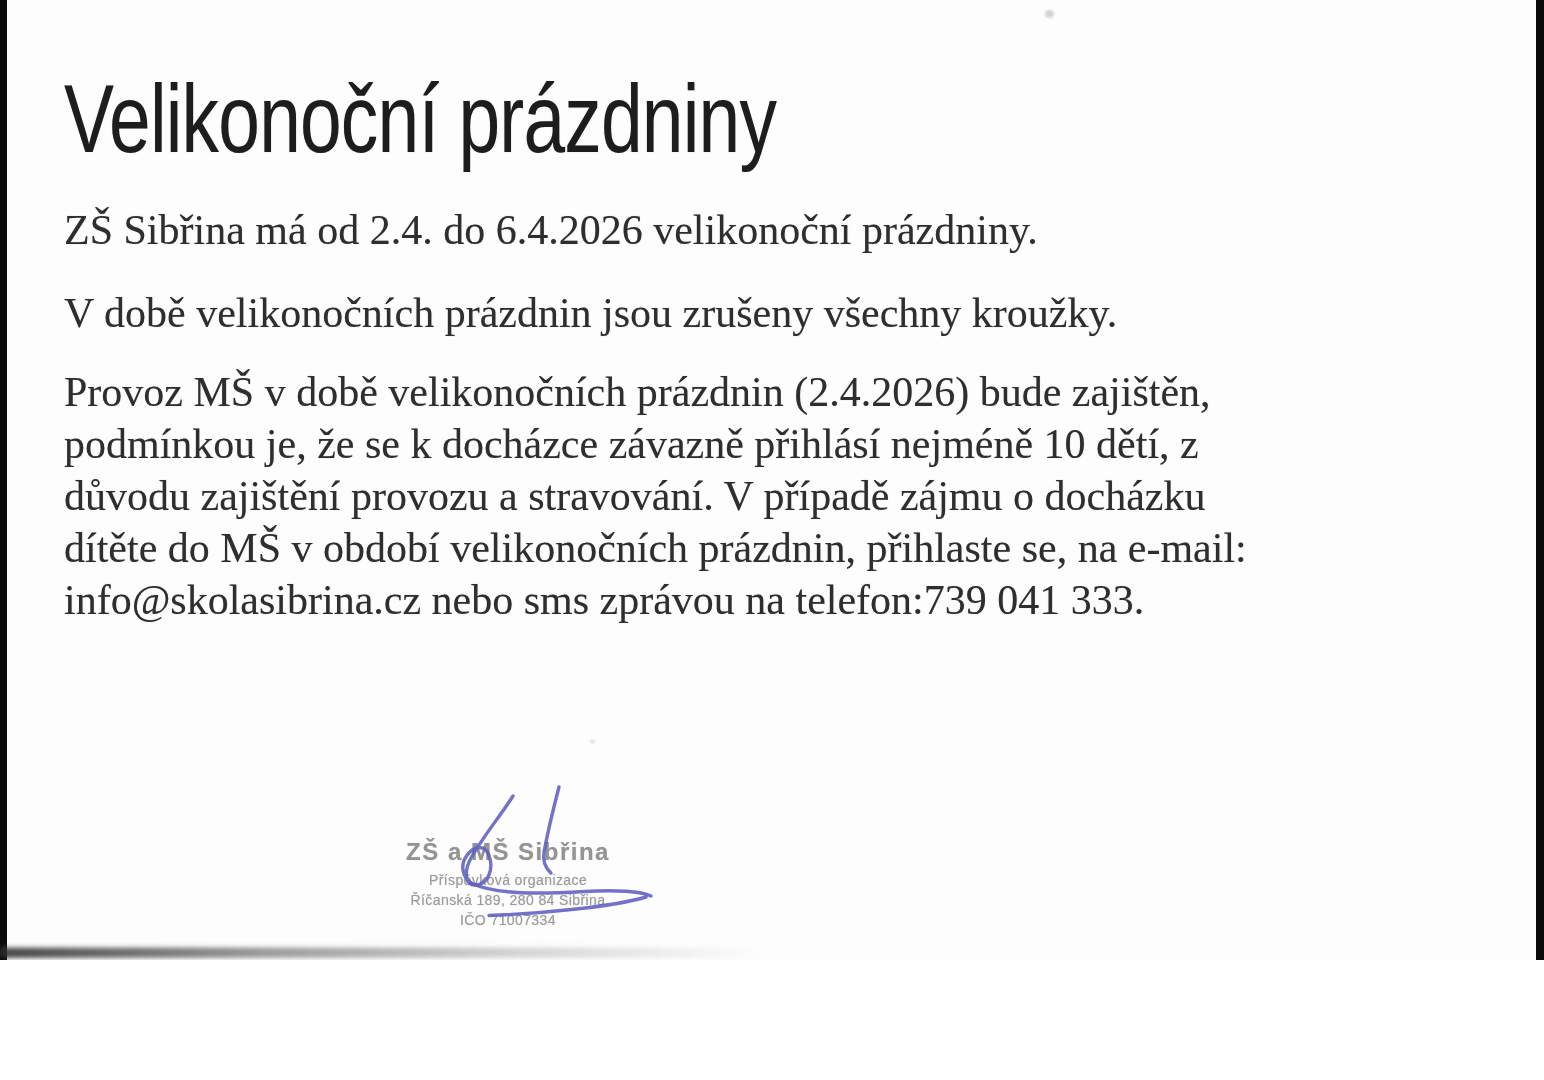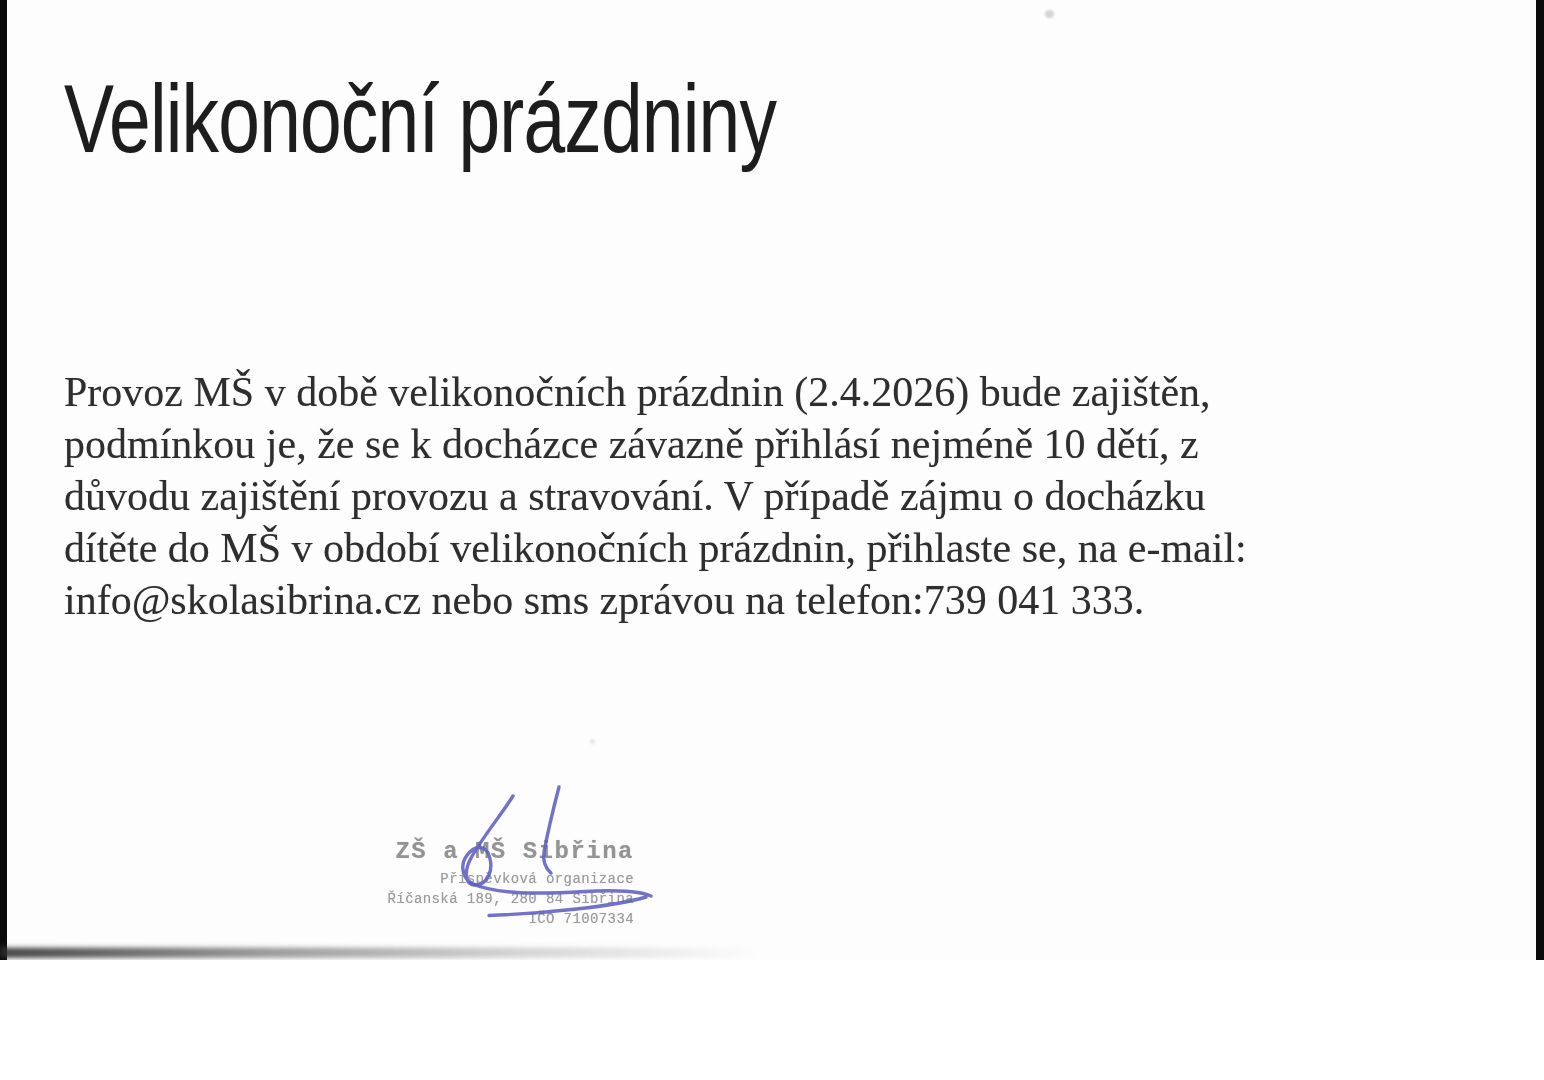--- a/index.html
+++ b/index.html
@@ -62,22 +62,22 @@
   .p1 { top: 206px; }
   .p2 { top: 289px; }
   .p3 { top: 366px; width: 1450px; line-height: 52px; }
   .p4 { top: 661px; font-size: 44px; }
   .p5 { top: 740px; font-size: 35px; }
   .b  { font-weight: 400; }
 
   
   .stamp {
     position: absolute; left: 382px; top: 838px; width: 252px;
-    font-family: Liberation Mono, monospace;
-    text-align: right; color: #9c9c9c;
+    font-family: Liberation Sans, sans-serif;
+    text-align: center; color: #9c9c9c;
     text-shadow: 0 0 1px rgba(160,160,160,0.6);
     user-select: none;
   }
   .stamp-line1 { font-size: 24px; font-weight: 700; letter-spacing: 1.5px; margin-bottom: 4px; color: #949494; }
   .stamp-line  { font-size: 14px; line-height: 20px; letter-spacing: 0.4px; }
 
   
   .signature-svg {
     position: absolute; left: 0; top: 0; width: 1544px; height: 1080px;
     pointer-events: none;
@@ -96,21 +96,23 @@
   <div class="border-left"></div>
   <div class="border-right"></div>
   <div class="bottom-shadow2"></div>
   <div class="bottom-shadow"></div>
   <div class="speck s1"></div>
   <div class="speck s2"></div>
   <div class="speck s3"></div>
 
   <div class="title">Velikonoční prázdniny</div>
 
+  <div class="para p1">ZŠ Sibřina má od 2.4. do 6.4.2026 velikonoční prázdniny.</div>
 
+  <div class="para p2">V době velikonočních prázdnin jsou zrušeny všechny kroužky.</div>
 
   <div class="para p3"><span>Provoz MŠ v době velikonočních prázdnin </span><span class="b">(2.4.2026)</span><span> bude zajištěn,
 podmínkou je, že se k docházce </span><span class="b">závazně přihlásí</span><span> nejméně 10 dětí, z
 důvodu zajištění provozu a stravování. V případě zájmu o docházku
 dítěte do MŠ v období velikonočních prázdnin, přihlaste se, na e-mail:
 info@skolasibrina.cz nebo sms zprávou na telefon:739 041 333.</span></div>
 
 
 
   <div class="stamp">

